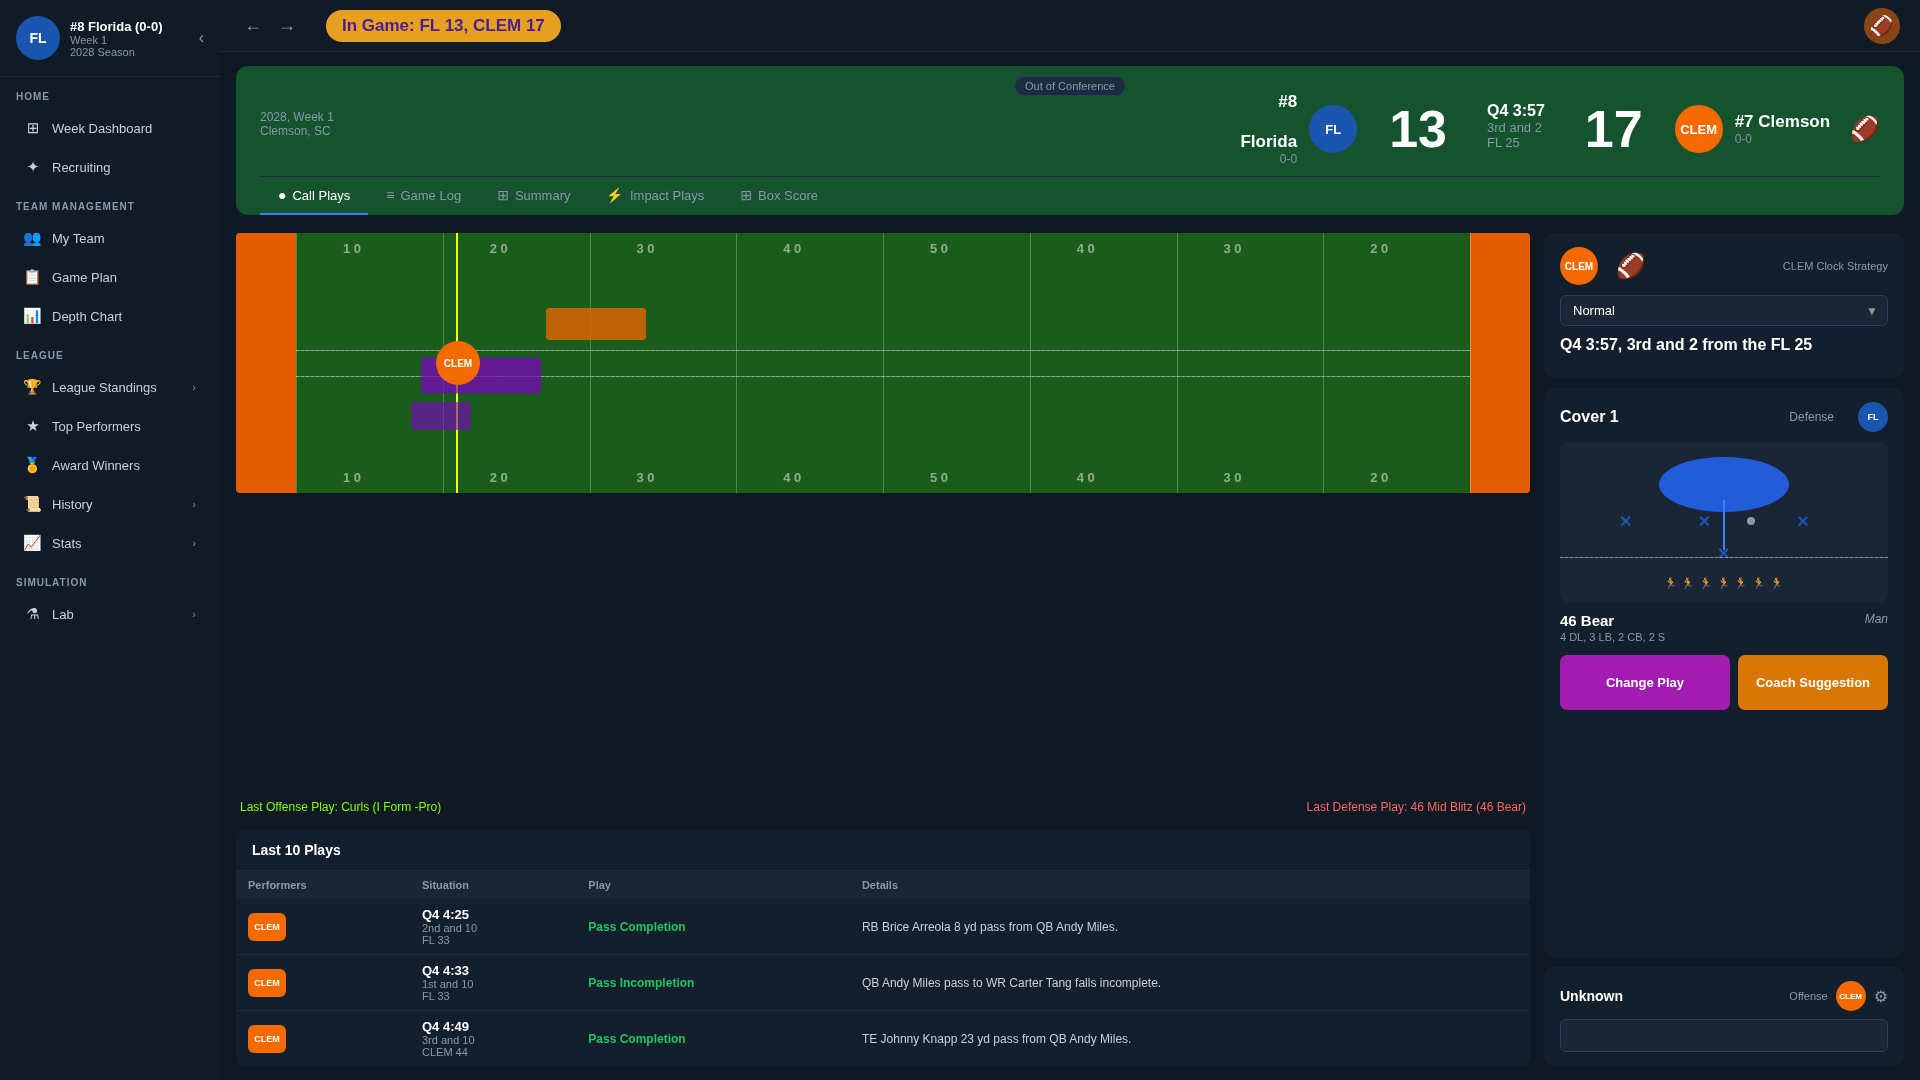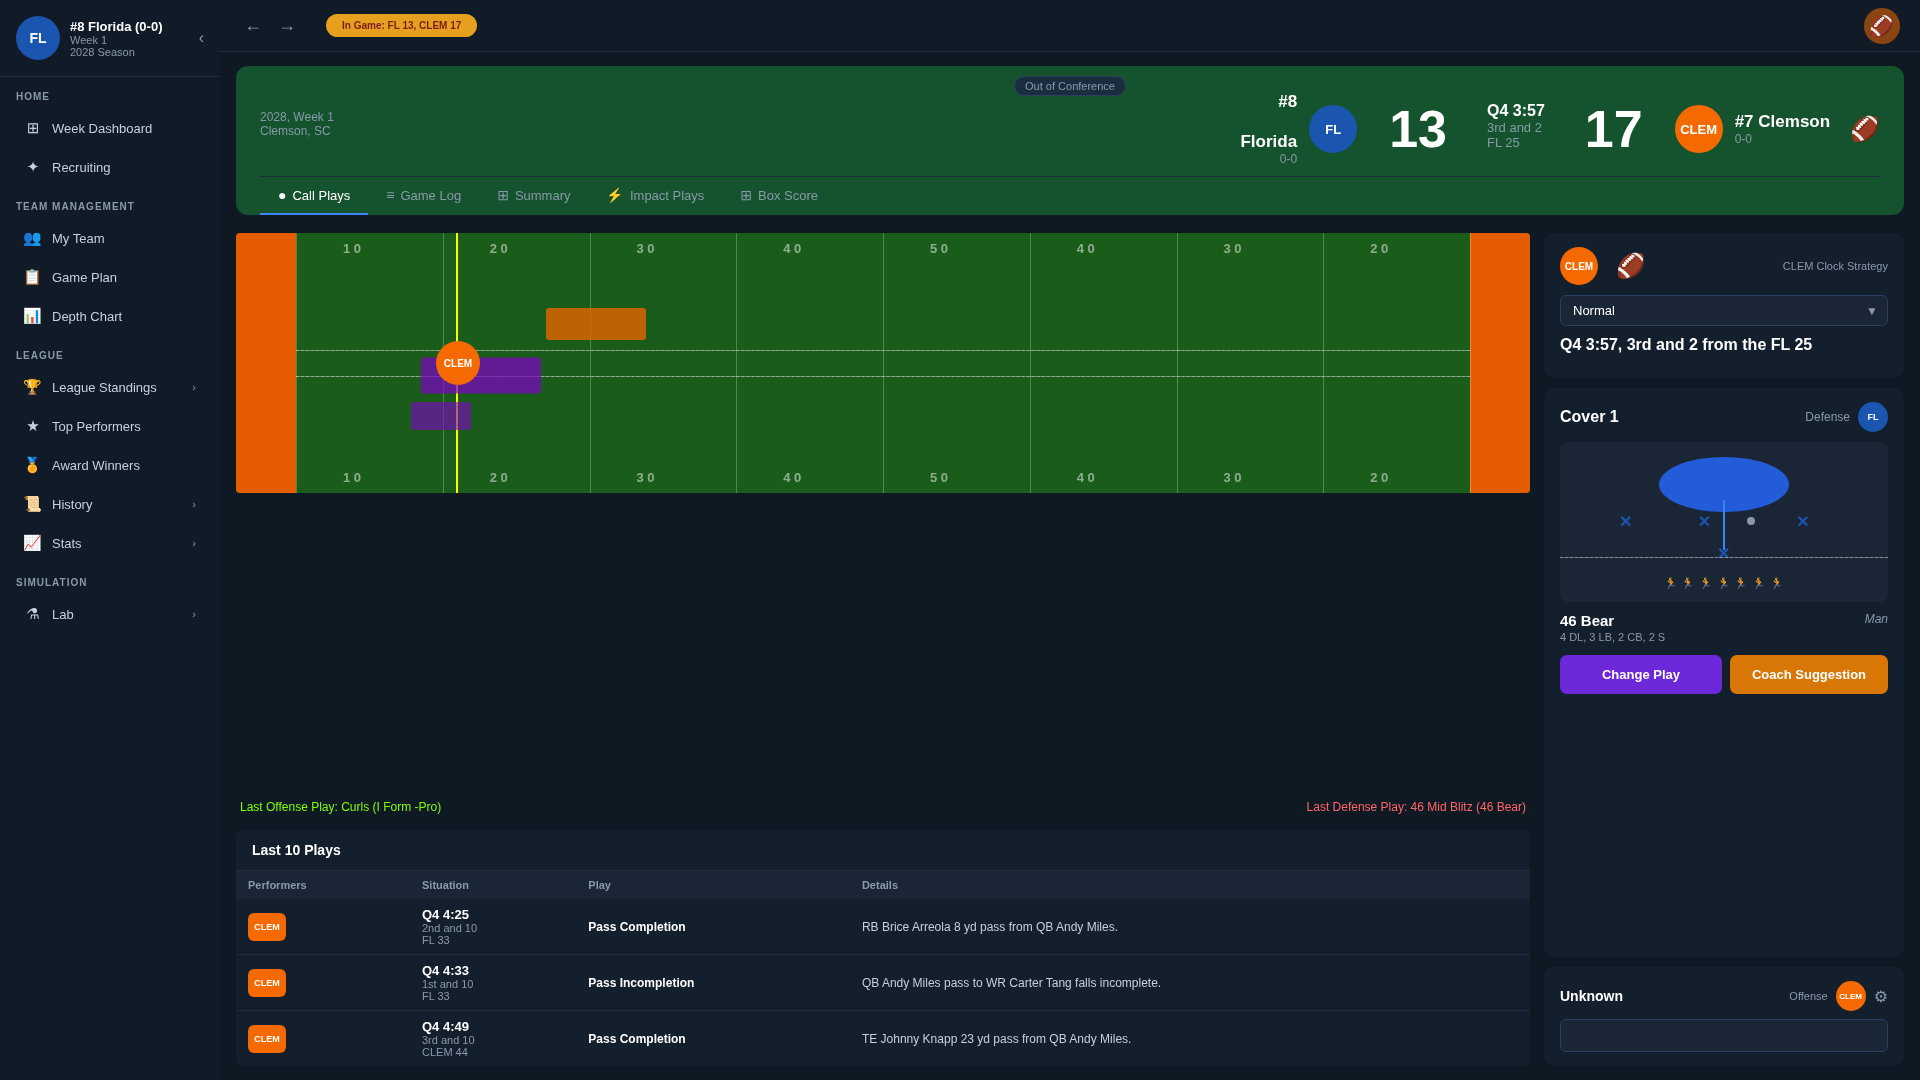--- a/index.html
+++ b/index.html
@@ -52,21 +52,21 @@
     #main { flex: 1; display: flex; flex-direction: column; overflow: hidden; }
 
     
     .top-nav {
       height: 52px; background: #111b27; border-bottom: 1px solid #1e2d3d;
       display: flex; align-items: center; padding: 0 20px; gap: 16px;
     }
     .nav-arrows { display: flex; gap: 8px; }
     .nav-btn { background: none; border: none; color: #8899aa; cursor: pointer; font-size: 18px; padding: 4px; }
     .in-game-badge {
-      background: #e6a020; color: #7f1d1d; font-weight: 700; font-size: 10px;
+      background: #e6a020; color: #4c1d95; font-weight: 700; font-size: 17px;
       padding: 6px 16px; border-radius: 20px; margin-left: 10px;
     }
     .top-right-icon { margin-left: auto; }
     .football-icon-top {
       width: 36px; height: 36px; background: #8b4513; border-radius: 50%;
       display: flex; align-items: center; justify-content: center; font-size: 20px;
     }
 
     
     #game-area {
@@ -214,21 +214,21 @@
     .plays-table td {
       padding: 8px 12px; font-size: 12px; color: #c5d0db;
       border-bottom: 1px solid #1e2d3d; vertical-align: middle;
     }
     .plays-table tr:last-child td { border-bottom: none; }
     .possession-badge {
       width: 38px; height: 28px; border-radius: 6px;
       background: #f56a00; display: flex; align-items: center; justify-content: center;
       font-size: 9px; font-weight: 800; color: #fff;
     }
-    .play-type-bold { font-weight: 700; color: #ffffff; }
+    .play-type-bold { font-weight: 700; color: #22c55e; }
     .situation-main { font-size: 13px; font-weight: 600; color: #fff; }
     .situation-sub { font-size: 11px; color: #8899aa; }
 
     
     .right-panel {
       width: 360px; min-width: 360px;
       display: flex; flex-direction: column; gap: 10px;
       overflow-y: auto;
     }
     .clock-strategy {
@@ -273,21 +273,21 @@
     
     .defense-section {
       background: #141f2e; border-radius: 10px; padding: 14px 16px;
       flex: 1;
     }
     .defense-header {
       display: flex; align-items: center; justify-content: space-between; margin-bottom: 10px; text-align: center;
     }
     .defense-title { font-size: 16px; font-weight: 700; }
     .defense-label-badge {
-      display: flex; align-items: center; gap: 8px;
+      display: flex; align-items: center; gap: 24px;
       font-size: 12px; color: #8899aa;
     }
     .fl-small-badge {
       width: 30px; height: 30px; border-radius: 50%;
       background: #1a56b0; display: flex; align-items: center; justify-content: center;
       font-size: 9px; font-weight: 800; color: #fff;
     }
 
     
     .play-diagram {
@@ -336,22 +336,22 @@
     }
     .defense-formation-sub {
       font-size: 11px; color: #8899aa; margin-bottom: 4px;
     }
     .man-label { font-size: 12px; color: #8899aa; text-align: right; font-style: italic; }
 
     .change-play-row {
       display: flex; gap: 8px; margin-top: 8px;
     }
     .btn-change-play {
-      flex: 1; background: #6d28d9; color: #fff; border: none;
-      padding: 12px; border-radius: 7px; font-size: 13px; font-weight: 700; cursor: pointer;
+      flex: 1; background: #a21caf; color: #fff; border: none;
+      padding: 20px; border-radius: 7px; font-size: 13px; font-weight: 700; cursor: pointer;
     }
     .btn-coach-suggestion {
       flex: 1; background: #d97706; color: #fff; border: none;
       padding: 10px; border-radius: 7px; font-size: 13px; font-weight: 700; cursor: pointer;
     }
 
     
     .unknown-section {
       background: #141f2e; border-radius: 10px; padding: 14px 16px;
     }

